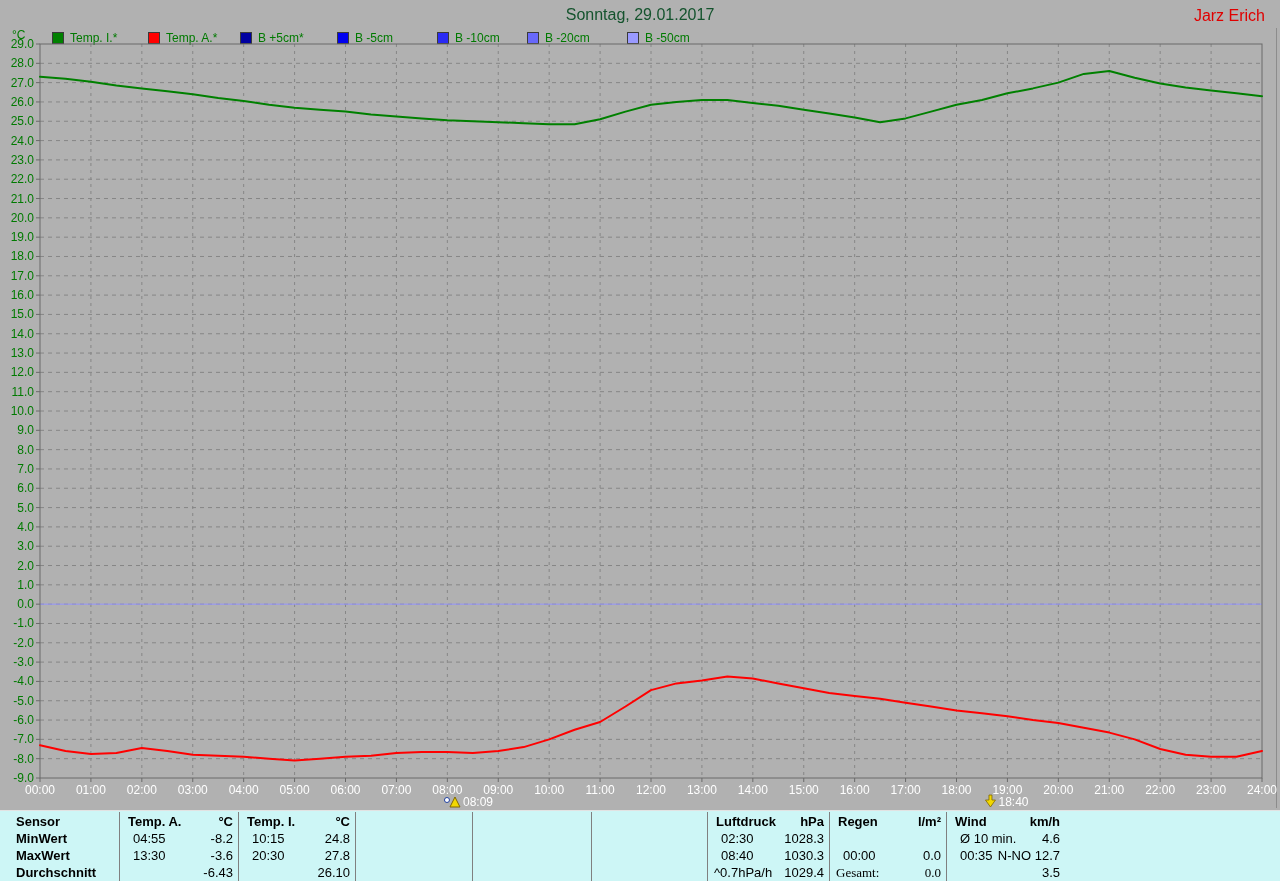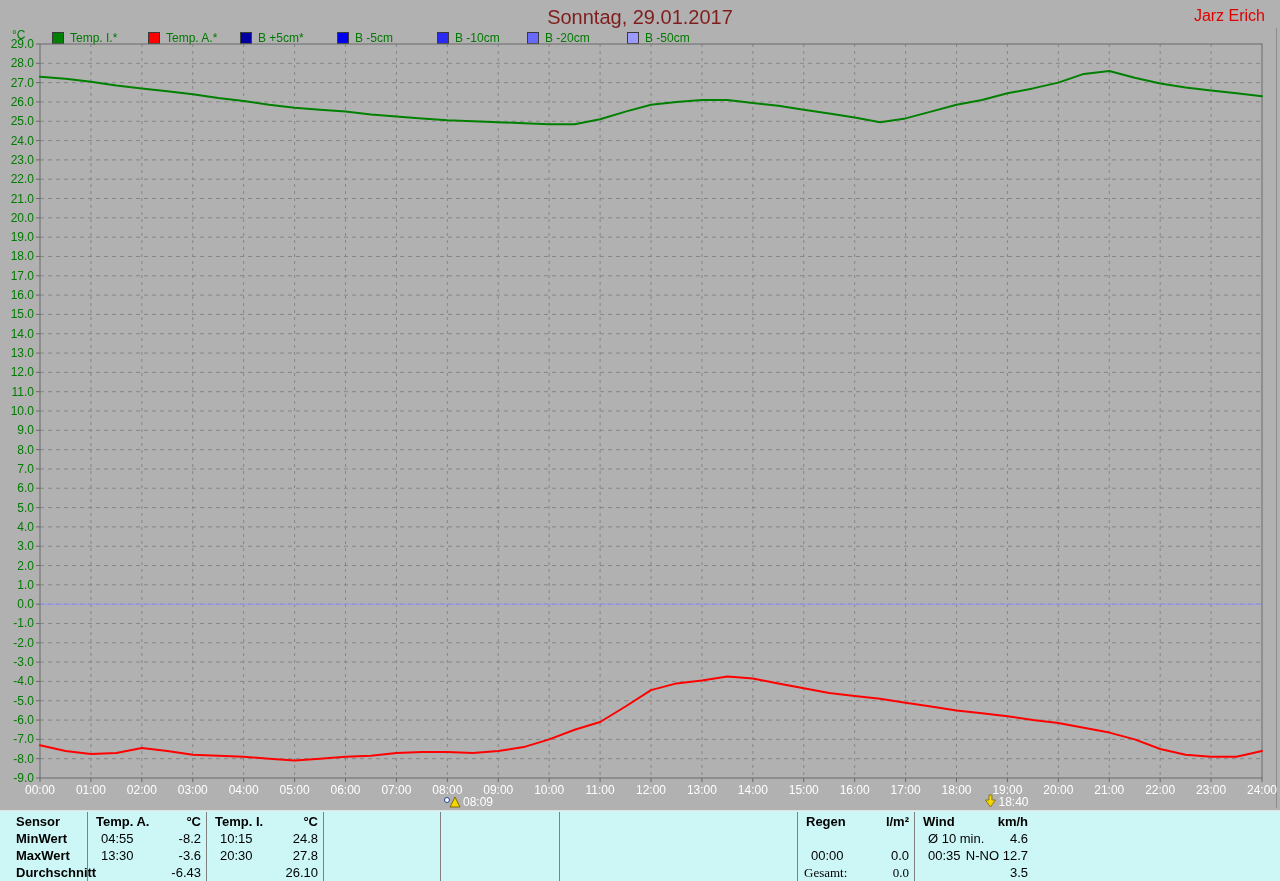--- a/index.html
+++ b/index.html
@@ -1,30 +1,30 @@
 <!DOCTYPE html>
 <html><head>
 <meta charset="utf-8">
 <style>
   html,body{margin:0;padding:0;background:#b1b1b1;}
   .screen{position:relative;width:1280px;height:881px;background:#b1b1b1;overflow:hidden;
           font-family:"Liberation Sans",sans-serif;}
   .title{position:absolute;top:6px;left:0;width:100%;text-align:center;
-         color:#7f1d1d;font-size:20px;}
+         color:#14532d;font-size:16px;}
   .author{position:absolute;top:7px;right:15px;color:#e00000;font-size:16px;}
   .unit{position:absolute;top:28px;left:12px;color:#007a00;font-size:12px;}
   .legend{position:absolute;top:31px;left:0;height:14px;width:100%;}
   .legend-item{position:absolute;top:0;display:flex;align-items:center;}
   .swatch{width:10px;height:10px;border:1px solid #3a3a3a;margin-right:6px;flex:none;}
   .legend-label{color:#007a00;font-size:12px;white-space:nowrap;}
   #chart{position:absolute;left:0;top:0;}
   .bottom-panel{position:absolute;left:0;top:810px;width:1280px;height:71px;
                 background:#cdf6f6;border-top:1px solid #e2e2e2;box-sizing:border-box;}
   .bp-col{position:absolute;top:1px;bottom:0;box-sizing:border-box;padding-top:1px;}
-  .bp-col.bordered{border-left:1px solid #808080;}
+  .bp-col.bordered{border-left:1px solid #808080;margin-left:32px;}
   .bp-row{height:17px;line-height:17px;display:flex;justify-content:space-between;
           font-size:13px;color:#000;white-space:nowrap;overflow:hidden;}
   .bp-row .l{text-align:left;}
   .bp-row .r{text-align:right;}
   .bold{font-weight:bold;}
 </style>
 </head>
 <body>
 
 <div class="screen">
@@ -363,20 +363,38 @@
         </div>
         <div class="bp-row" style="padding: 0px 5px 0px 13px;">
           <span class="l"></span>
           <span class="r"></span>
         </div>
         <div class="bp-row" style="padding: 0px 5px 0px 6px;">
           <span class="l"></span>
           <span class="r"></span>
         </div>
       </div>
+      <div class="bp-col bordered" style="left: 675px; width: 122px;">
+        <div class="bp-row bold" style="padding: 0px 5px 0px 8px;">
+          <span class="l">Luftdruck</span>
+          <span class="r">hPa</span>
+        </div>
+        <div class="bp-row" style="padding: 0px 5px 0px 13px;">
+          <span class="l">02:30</span>
+          <span class="r">1028.3</span>
+        </div>
+        <div class="bp-row" style="padding: 0px 5px 0px 13px;">
+          <span class="l">08:40</span>
+          <span class="r">1030.3</span>
+        </div>
+        <div class="bp-row" style="padding: 0px 5px 0px 6px;">
+          <span class="l">^0.7hPa/h</span>
+          <span class="r">1029.4</span>
+        </div>
+      </div>
       <div class="bp-col bordered" style="left: 797px; width: 117px;">
         <div class="bp-row bold" style="padding: 0px 5px 0px 8px;">
           <span class="l">Regen</span>
           <span class="r">l/m²</span>
         </div>
         <div class="bp-row" style="padding: 0px 5px 0px 13px;">
           <span class="l"></span>
           <span class="r"></span>
         </div>
         <div class="bp-row" style="padding: 0px 5px 0px 13px;">

